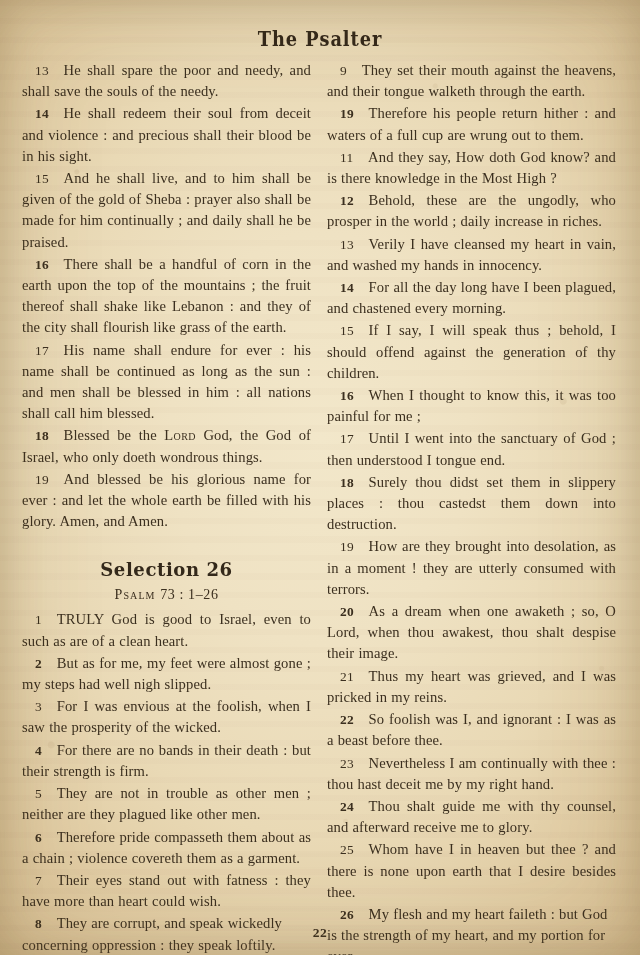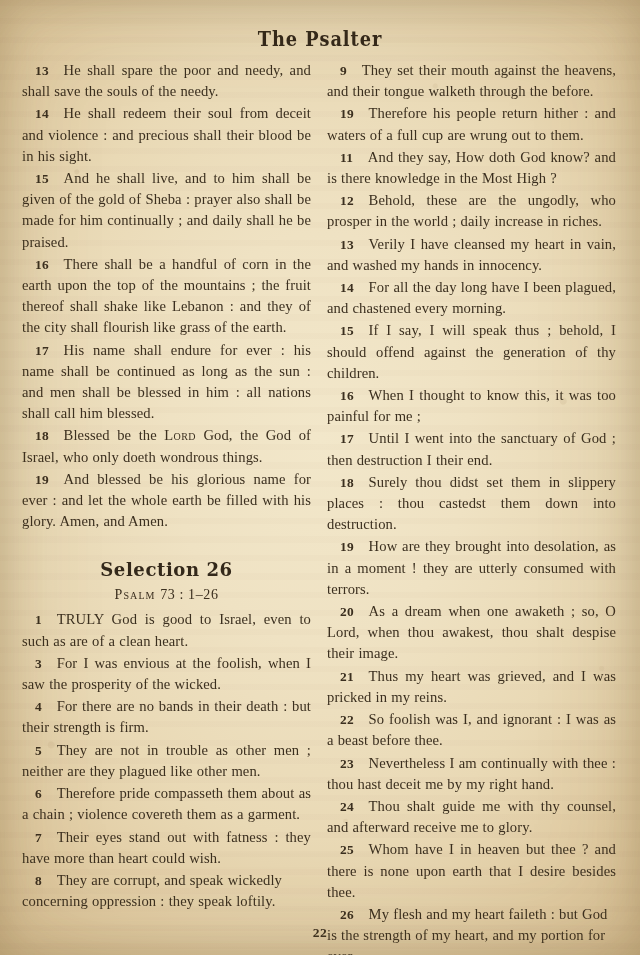--- a/index.html
+++ b/index.html
@@ -108,21 +108,21 @@
     letter-spacing: .1px;
     word-spacing: .4px;
     color: #3b2f1f;
   }
   .verse:last-child { text-align: left; }
   .vn {
     font-size: 13.4px;
     letter-spacing: .2px;
   }
   .vn.odd {
-    font-weight: 700;
+    font-weight: 400;
     font-variant-numeric: oldstyle-nums;
   }
   .vn.even {
     font-weight: 700;
   }
   .sc {
     font-variant: small-caps;
     letter-spacing: .4px;
   }
 
@@ -185,38 +185,39 @@
         <p class="verse"><span class="vn odd">13</span>  <span>He shall spare the poor and needy, and shall save the souls of the needy.</span></p>
         <p class="verse"><span class="vn even">14</span>  <span>He shall redeem their soul from deceit and violence : and precious shall their blood be in his sight.</span></p>
         <p class="verse"><span class="vn odd">15</span>  <span>And he shall live, and to him shall be given of the gold of Sheba : prayer also shall be made for him continually ; and daily shall he be praised.</span></p>
         <p class="verse"><span class="vn even">16</span>  <span>There shall be a handful of corn in the earth upon the top of the mountains ; the fruit thereof shall shake like Lebanon : and they of the city shall flourish like grass of the earth.</span></p>
         <p class="verse"><span class="vn odd">17</span>  <span>His name shall endure for ever : his name shall be continued as long as the sun : and men shall be blessed in him : all nations shall call him blessed.</span></p>
         <p class="verse"><span class="vn even">18</span>  <span>Blessed be the <span class="sc">Lord</span> God, the God of Israel, who only doeth wondrous things.</span></p>
         <p class="verse"><span class="vn odd">19</span>  <span>And blessed be his glorious name for ever : and let the whole earth be filled with his glory.   Amen, and Amen.</span></p>
         <div class="sel-heading">Selection 26</div>
         <div class="psalm-ref"><span>Psalm </span><span class="num">73 : 1–26</span></div>
         <p class="verse"><span class="vn odd">1</span>  <span>TRULY God is good to Israel, even to such as are of a clean heart.</span></p>
+        <p class="verse"><span class="vn even">2</span>  <span>But as for me, my feet were almost gone ; my steps had well nigh slipped.</span></p>
         <p class="verse"><span class="vn odd">3</span>  <span>For I was envious at the foolish, when I saw the prosperity of the wicked.</span></p>
         <p class="verse"><span class="vn even">4</span>  <span>For there are no bands in their death : but their strength is firm.</span></p>
         <p class="verse"><span class="vn odd">5</span>  <span>They are not in trouble as other men ; neither are they plagued like other men.</span></p>
         <p class="verse"><span class="vn even">6</span>  <span>Therefore pride compasseth them about as a chain ; violence covereth them as a garment.</span></p>
         <p class="verse"><span class="vn odd">7</span>  <span>Their eyes stand out with fatness : they have more than heart could wish.</span></p>
         <p class="verse"><span class="vn even">8</span>  <span>They are corrupt, and speak wickedly concerning oppression : they speak loftily.</span></p>
       </div>
 
     <div class="col" id="col-right">
-        <p class="verse"><span class="vn odd">9</span>  <span>They set their mouth against the heavens, and their tongue walketh through the before.</span></p>
+        <p class="verse"><span class="vn odd">9</span>  <span>They set their mouth against the heavens, and their tongue walketh through the earth.</span></p>
         <p class="verse"><span class="vn even">19</span>  <span>Therefore his people return hither : and waters of a full cup are wrung out to them.</span></p>
         <p class="verse"><span class="vn odd">11</span>  <span>And they say, How doth God know? and is there knowledge in the Most High ?</span></p>
         <p class="verse"><span class="vn even">12</span>  <span>Behold, these are the ungodly, who prosper in the world ; daily increase in riches.</span></p>
         <p class="verse"><span class="vn odd">13</span>  <span>Verily I have cleansed my heart in vain, and washed my hands in innocency.</span></p>
         <p class="verse"><span class="vn even">14</span>  <span>For all the day long have I been plagued, and chastened every morning.</span></p>
         <p class="verse"><span class="vn odd">15</span>  <span>If I say, I will speak thus ; behold, I should offend against the generation of thy children.</span></p>
         <p class="verse"><span class="vn even">16</span>  <span>When I thought to know this, it was too painful for me ;</span></p>
-        <p class="verse"><span class="vn odd">17</span>  <span>Until I went into the sanctuary of God ; then destruction I their end.</span></p>
+        <p class="verse"><span class="vn odd">17</span>  <span>Until I went into the sanctuary of God ; then understood I tongue end.</span></p>
         <p class="verse"><span class="vn even">18</span>  <span>Surely thou didst set them in slippery places : thou castedst them down into destruction.</span></p>
         <p class="verse"><span class="vn odd">19</span>  <span>How are they brought into desolation, as in a moment ! they are utterly consumed with terrors.</span></p>
         <p class="verse"><span class="vn even">20</span>  <span>As a dream when one awaketh ; so, O Lord, when thou awakest, thou shalt despise their image.</span></p>
         <p class="verse"><span class="vn odd">21</span>  <span>Thus my heart was grieved, and I was pricked in my reins.</span></p>
         <p class="verse"><span class="vn even">22</span>  <span>So foolish was I, and ignorant : I was as a beast before thee.</span></p>
         <p class="verse"><span class="vn odd">23</span>  <span>Nevertheless I am continually with thee : thou hast deceit me by my right hand.</span></p>
         <p class="verse"><span class="vn even">24</span>  <span>Thou shalt guide me with thy counsel, and afterward receive me to glory.</span></p>
         <p class="verse"><span class="vn odd">25</span>  <span>Whom have I in heaven but thee ? and there is none upon earth that I desire besides thee.</span></p>
         <p class="verse"><span class="vn even">26</span>  <span>My flesh and my heart faileth : but God is the strength of my heart, and my portion for ever.</span></p>
       </div>

